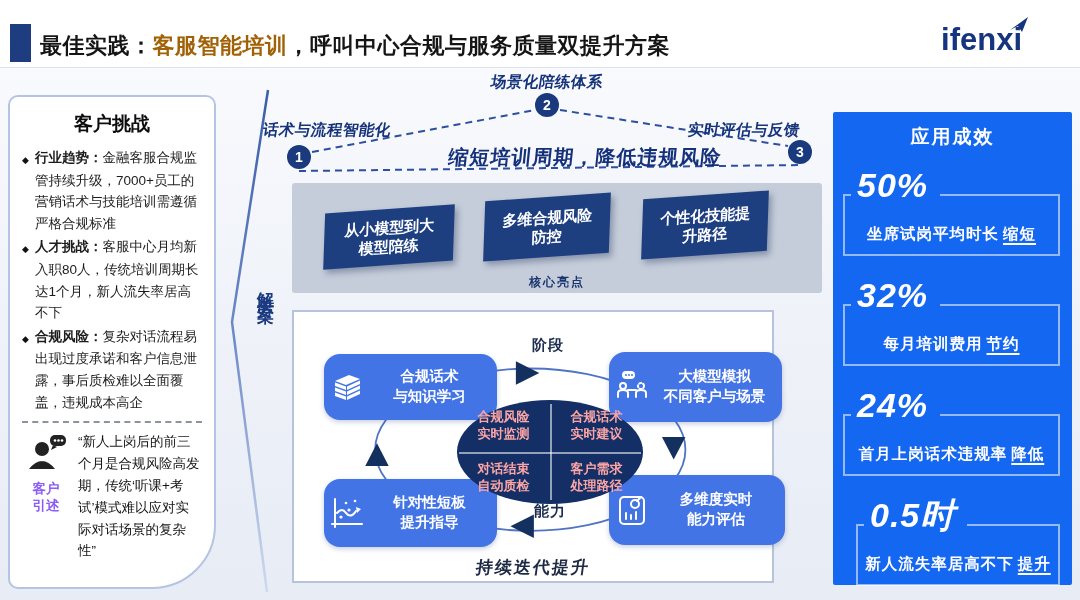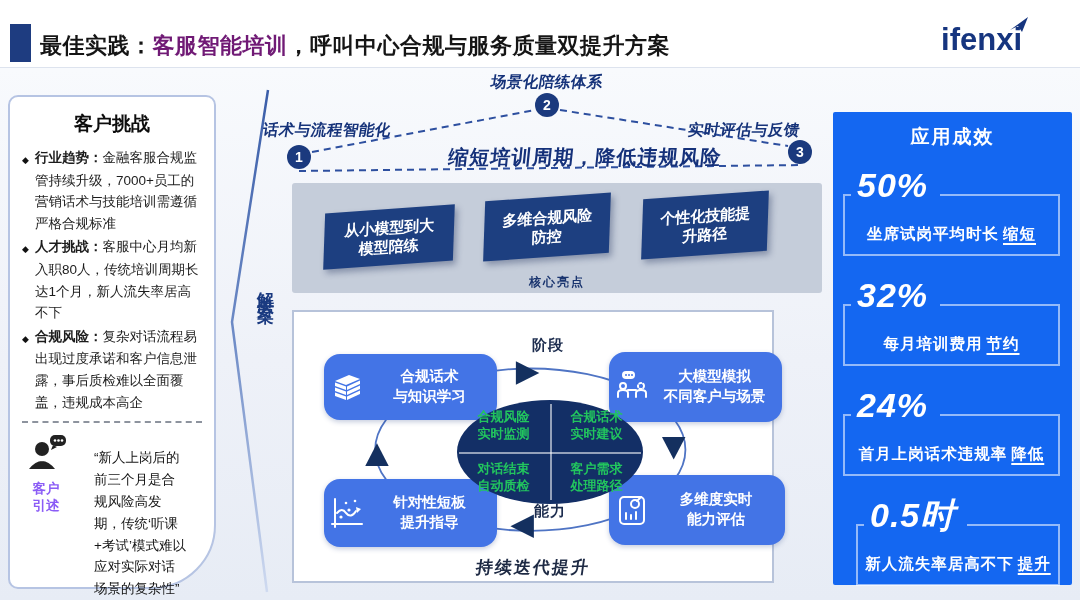--- a/index.html
+++ b/index.html
@@ -7,42 +7,42 @@
   .slide{position:relative;width:1080px;height:600px;background:#fff;overflow:hidden;
          font-family:"Liberation Sans","DejaVu Sans",sans-serif;}
   .pre{white-space:pre-line;}
 
   
   .header{position:absolute;left:0;top:0;width:1080px;height:68px;background:#fff;
           border-bottom:1px solid #dde3ee;}
   .accent-bar{position:absolute;left:10px;top:24px;width:21px;height:38px;background:#1e3c80;}
   .title{position:absolute;left:40px;top:31px;font-size:22px;font-weight:bold;color:#151515;
          letter-spacing:.5px;white-space:nowrap;}
-  .title .hl{color:#701a75;}
+  .title .hl{color:#a16207;}
   .logo{position:absolute;right:58px;top:22px;font-size:31px;font-weight:800;color:#16357f;
         letter-spacing:0;}
   .logo .arrow{position:absolute;right:-10px;top:-7px;}
 
   
   .bodyarea{position:absolute;left:0;top:68px;width:1080px;height:532px;
             background:linear-gradient(180deg,#f8fafd 0%,#eef1f8 55%,#e7ecf5 100%);}
 
   
   .left-panel{position:absolute;left:8px;top:27px;width:208px;height:494px;background:#fff;
               border:2px solid #b6c4e3;border-radius:10px 10px 64px 10px;padding:10px 12px 16px 12px;}
   .left-panel h2{margin:4px 0 10px 0;text-align:center;font-size:19px;color:#0d0d0d;}
   .bullets{margin:0;padding:0;list-style:none;}
   .bullets li{display:flex;gap:6px;font-size:13.5px;line-height:1.6;color:#1c1c1c;margin-bottom:2px;}
   .bullets .dm{font-size:9px;margin-top:6px;color:#111;flex:0 0 auto;}
   .bullets b{font-weight:bold;font-family:Liberation Mono, monospace;}
   .dash-divider{border:none;border-top:2px dashed #8d939e;margin:8px 0 8px 0;}
   .quote{display:flex;gap:8px;}
   .quote-left{flex:0 0 48px;text-align:center;}
   .quote-speaker{font-size:13.5px;font-weight:bold;color:#8b5cf6;line-height:1.25;margin-top:2px;}
-  .quote-text{flex:1;font-size:13.5px;line-height:1.62;color:#141414;margin:16px;}
+  .quote-text{flex:1;font-size:13.5px;line-height:1.62;color:#141414;margin:0;}
 
   
   .mid-svg{position:absolute;left:220px;top:0;width:620px;height:530px;}
 
   
   .pillar-label{position:absolute;font-size:15.5px;font-weight:bold;color:#16337a;
                 transform:skewX(-9deg);letter-spacing:.5px;}
   .num-circle{position:absolute;width:24px;height:24px;border-radius:50%;background:#1b3a7e;
               color:#fff;font-size:14px;font-weight:bold;display:flex;align-items:center;
               justify-content:center;}
@@ -65,21 +65,21 @@
   .axis-label{position:absolute;font-size:15px;font-weight:bold;color:#1c2c4e;letter-spacing:1px;}
   .flow-caption{position:absolute;left:0;top:244px;width:100%;text-align:center;font-size:17px;
                 font-weight:bold;color:#1e2a44;transform:skewX(-8deg);letter-spacing:2px;}
   .node{position:absolute;background:#4374e6;border-radius:16px;color:#fff;display:flex;
         align-items:center;box-shadow:0 2px 5px rgba(30,60,128,.25);}
   .node .nicon{flex:0 0 46px;display:flex;align-items:center;justify-content:center;}
   .node .nlabel{flex:1;text-align:center;font-size:14.5px;font-weight:bold;line-height:1.35;
                 padding-right:8px;}
   .ellipse{position:absolute;left:163px;top:88px;width:186px;height:104px;border-radius:50%;
            background:#132f66;display:grid;grid-template-columns:1fr 1fr;grid-template-rows:1fr 1fr;}
-  .ellipse .cell{display:flex;align-items:center;justify-content:center;color:#22c55e;font-size:13px;
+  .ellipse .cell{display:flex;align-items:center;justify-content:center;color:#fca5a5;font-size:13px;
                  font-weight:bold;line-height:1.3;text-align:center;}
   .cross-v{position:absolute;left:50%;top:4px;bottom:4px;width:1.5px;background:rgba(255,255,255,.55);}
   .cross-h{position:absolute;top:50%;left:2px;right:2px;height:1.5px;background:rgba(255,255,255,.55);}
 
   .sol-label{position:absolute;left:254px;top:211px;writing-mode:vertical-rl;text-orientation:upright;
              font-size:17px;font-weight:bold;color:#1a3a80;letter-spacing:4px;}
 
   
   .right-panel{position:absolute;left:833px;top:44px;width:239px;height:473px;background:#1467f1;
                border-radius:2px;color:#fff;}

